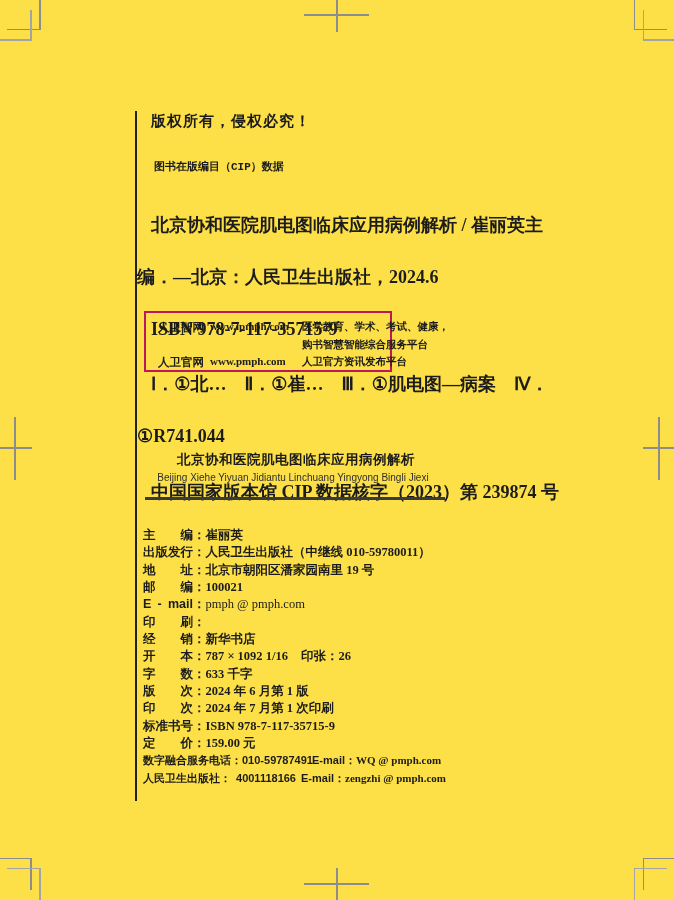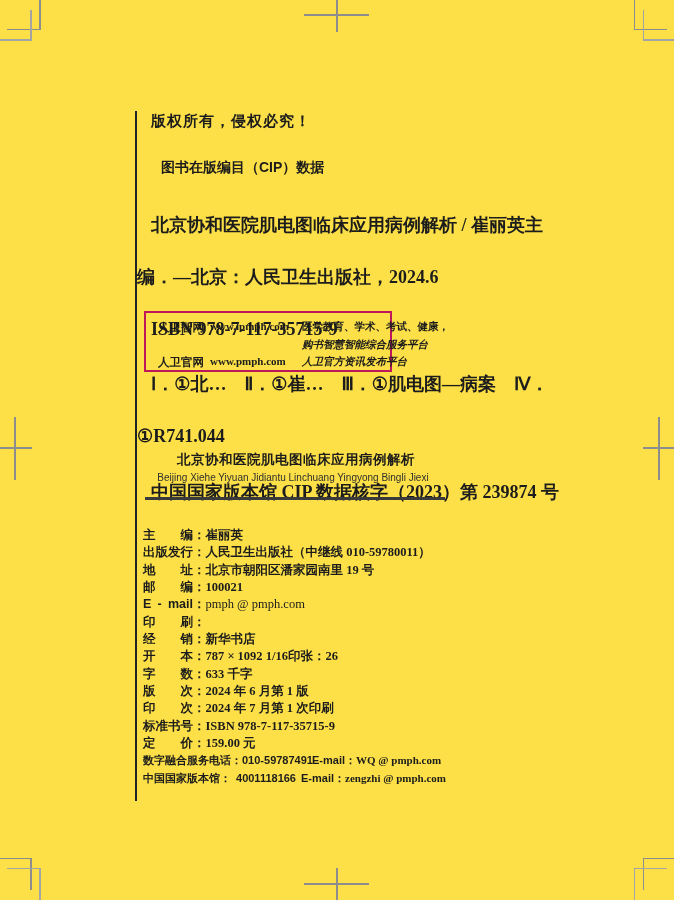--- a/index.html
+++ b/index.html
@@ -6,48 +6,48 @@
   .page{position:relative;width:674px;height:900px;background:#fde047;overflow:hidden;
         font-family:"Liberation Sans",sans-serif;color:#1c1c1c;padding-left:45px;}
   
   .mark{position:absolute;background:#8d8d8d;}
   .mark.light{background:#a4a4a4;}
   
   .vrule{position:absolute;left:135px;top:111px;width:1.5px;height:690px;background:#222;}
   
   .notice{position:absolute;left:151px;top:112px;margin:0;font-size:15px;font-weight:bold;
           letter-spacing:1px;}
-  .cip-header{position:absolute;left:161px;top:159px;font-size:14px;font-weight:bold;}
+  .cip-header{position:absolute;left:154px;top:159px;font-size:11px;font-weight:bold;font-family:Liberation Mono, monospace;}
   .cip-block{position:absolute;left:137px;top:183px;width:330px;font-family:"Liberation Serif",serif;
              font-weight:bold;font-size:18px;line-height:17.2px;white-space:pre;}
   .cip-block .ind{margin-left:14px;}
   .gap4{margin-top:4px;}
   .gap5{margin-top:5px;}
   
   .pbox{position:absolute;left:144px;top:311px;width:248px;height:61px;border:2px solid #be185d;
         box-sizing:border-box;padding:7px 0 0 12px;display:grid;
         grid-template-columns:52px 92px auto;grid-auto-rows:17.5px;font-weight:bold;}
   .pbox .nm{font-size:11.5px;}
   .pbox .url{font-size:11px;font-family:"Liberation Serif",serif;}
   .pbox .dsc{font-size:10.5px;white-space:nowrap;}
-  .c3{grid-column:3;font-style:italic;}
+  .c3{grid-column:3;}
   .r3{grid-row:3;}
   
   .title-wrap{position:absolute;left:137px;top:451px;width:312px;text-align:center;}
   .title-cn{font-size:13.5px;font-weight:bold;letter-spacing:0.5px;margin-left:6px;}
   .title-py{margin-top:3px;font-size:10px;color:#2e2e2e;white-space:nowrap;}
   .hr{position:absolute;left:145px;top:497px;width:300px;height:2.5px;background:#3a3a3a;}
   
   .colophon{position:absolute;left:143px;top:527px;width:340px;font-size:12.5px;
             line-height:17.35px;font-weight:bold;}
   .row{white-space:nowrap;}
   .lbl{display:inline-block;width:50px;text-align:justify;text-align-last:justify;vertical-align:top;}
   .val{font-family:"Liberation Serif",serif;white-space:pre;}
   .val.light{font-weight:normal;}
-  .lbl2{}
+  .lbl2{margin-left:13px;}
   .contact{font-size:11px;}
   .contact .phone{display:inline-block;width:70px;font-family:Liberation Sans, sans-serif;text-align:center;}
   .contact .em{font-family:Liberation Serif, serif;}
 </style>
 </head>
 <body>
 
 <div class="page">
 
   <div>
@@ -126,16 +126,16 @@
     <div class="row"><span class="lbl">印刷</span><span>：</span><span class="val"></span></div>
     <div class="row"><span class="lbl">经销</span><span>：</span><span class="val">新华书店</span></div>
     <div class="row"><span class="lbl">开本</span><span>：</span><span class="val">787 × 1092 1/16</span><span class="lbl2">印张</span><span>：</span><span class="val">26</span></div>
     <div class="row"><span class="lbl">字数</span><span>：</span><span class="val">633 千字</span></div>
     <div class="row"><span class="lbl">版次</span><span>：</span><span class="val">2024 年 6 月第 1 版</span></div>
     <div class="row"><span class="lbl">印次</span><span>：</span><span class="val">2024 年 7 月第 1 次印刷</span></div>
     <div class="row"><span class="lbl">标准书号</span><span>：</span><span class="val">ISBN 978-7-117-35715-9</span></div>
     <div class="row"><span class="lbl">定价</span><span>：</span><span class="val">159.00 元</span></div>
 
     <div class="row contact"><span>数字融合服务电话</span><span>：</span><span class="phone">010-59787491</span><span>E-mail</span><span>：</span><span class="em">WQ @ pmph.com</span></div>
-    <div class="row contact"><span>中国国家版本馆</span><span>：</span><span class="phone">4001118166</span><span>E-mail</span><span>：</span><span class="em">zengzhi @ pmph.com</span></div>
+    <div class="row contact"><span>人民卫生出版社</span><span>：</span><span class="phone">4001118166</span><span>E-mail</span><span>：</span><span class="em">zengzhi @ pmph.com</span></div>
   </div>
 
 </div>
 
 </body></html>

